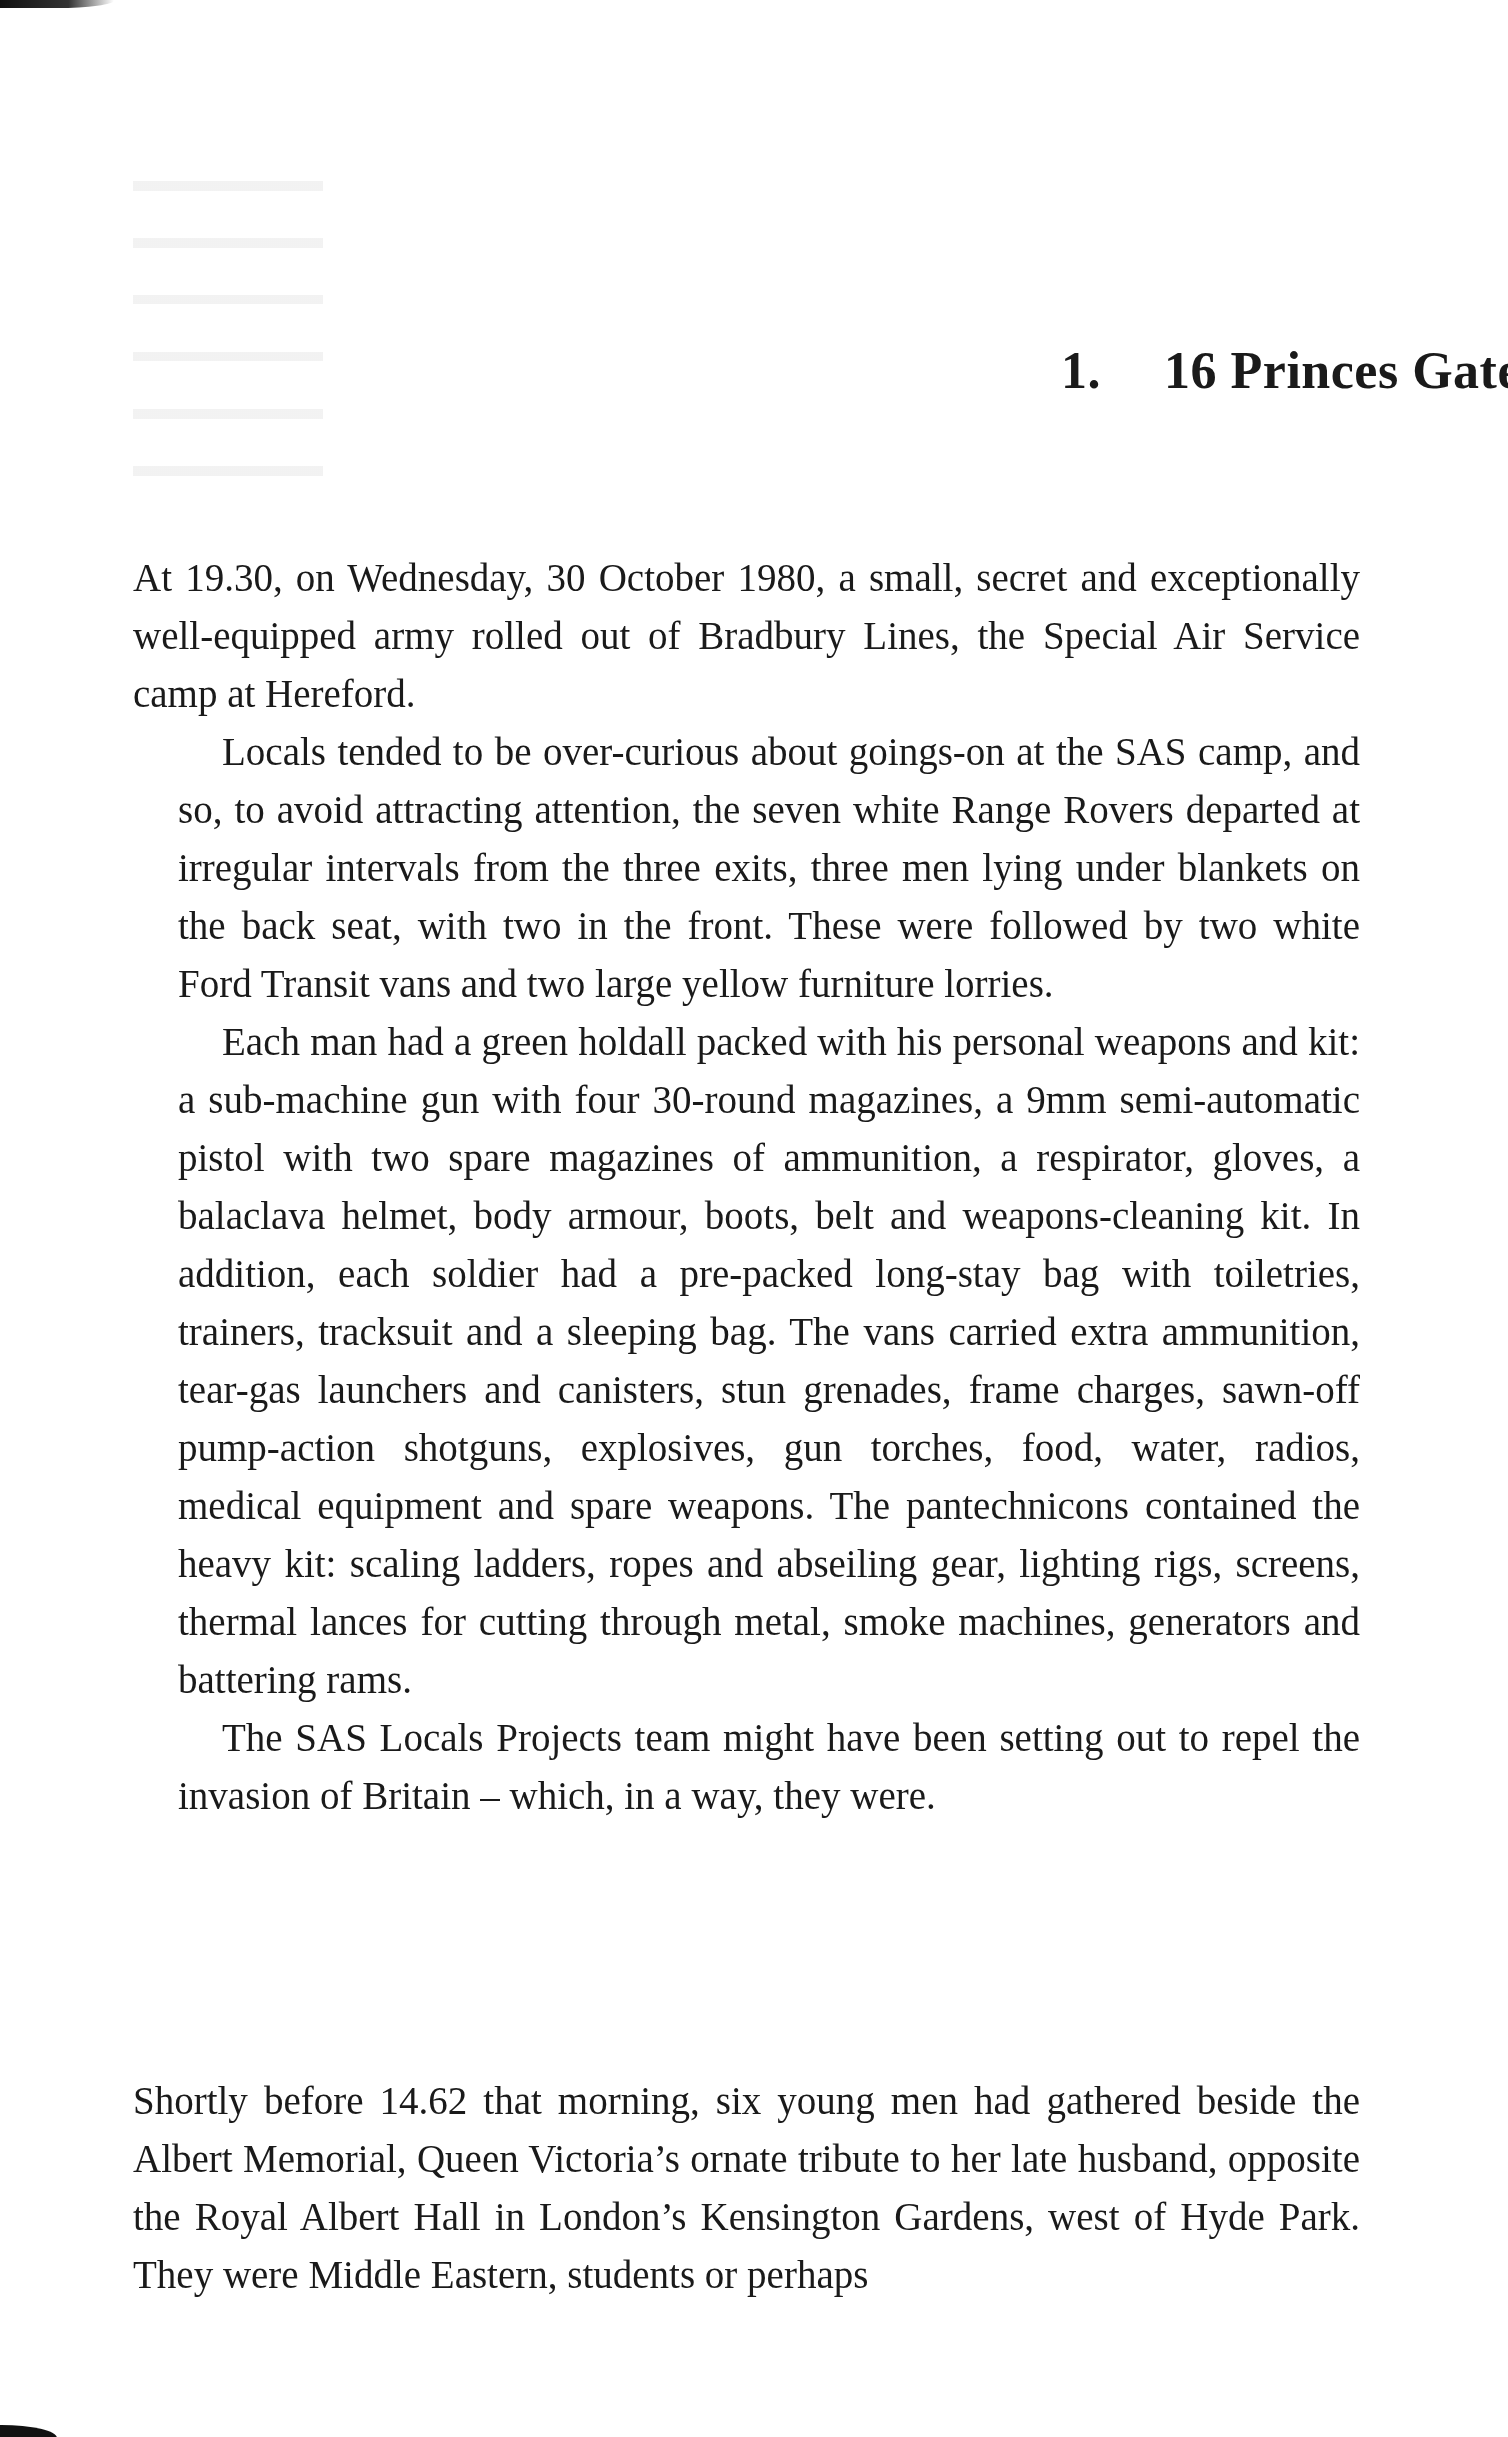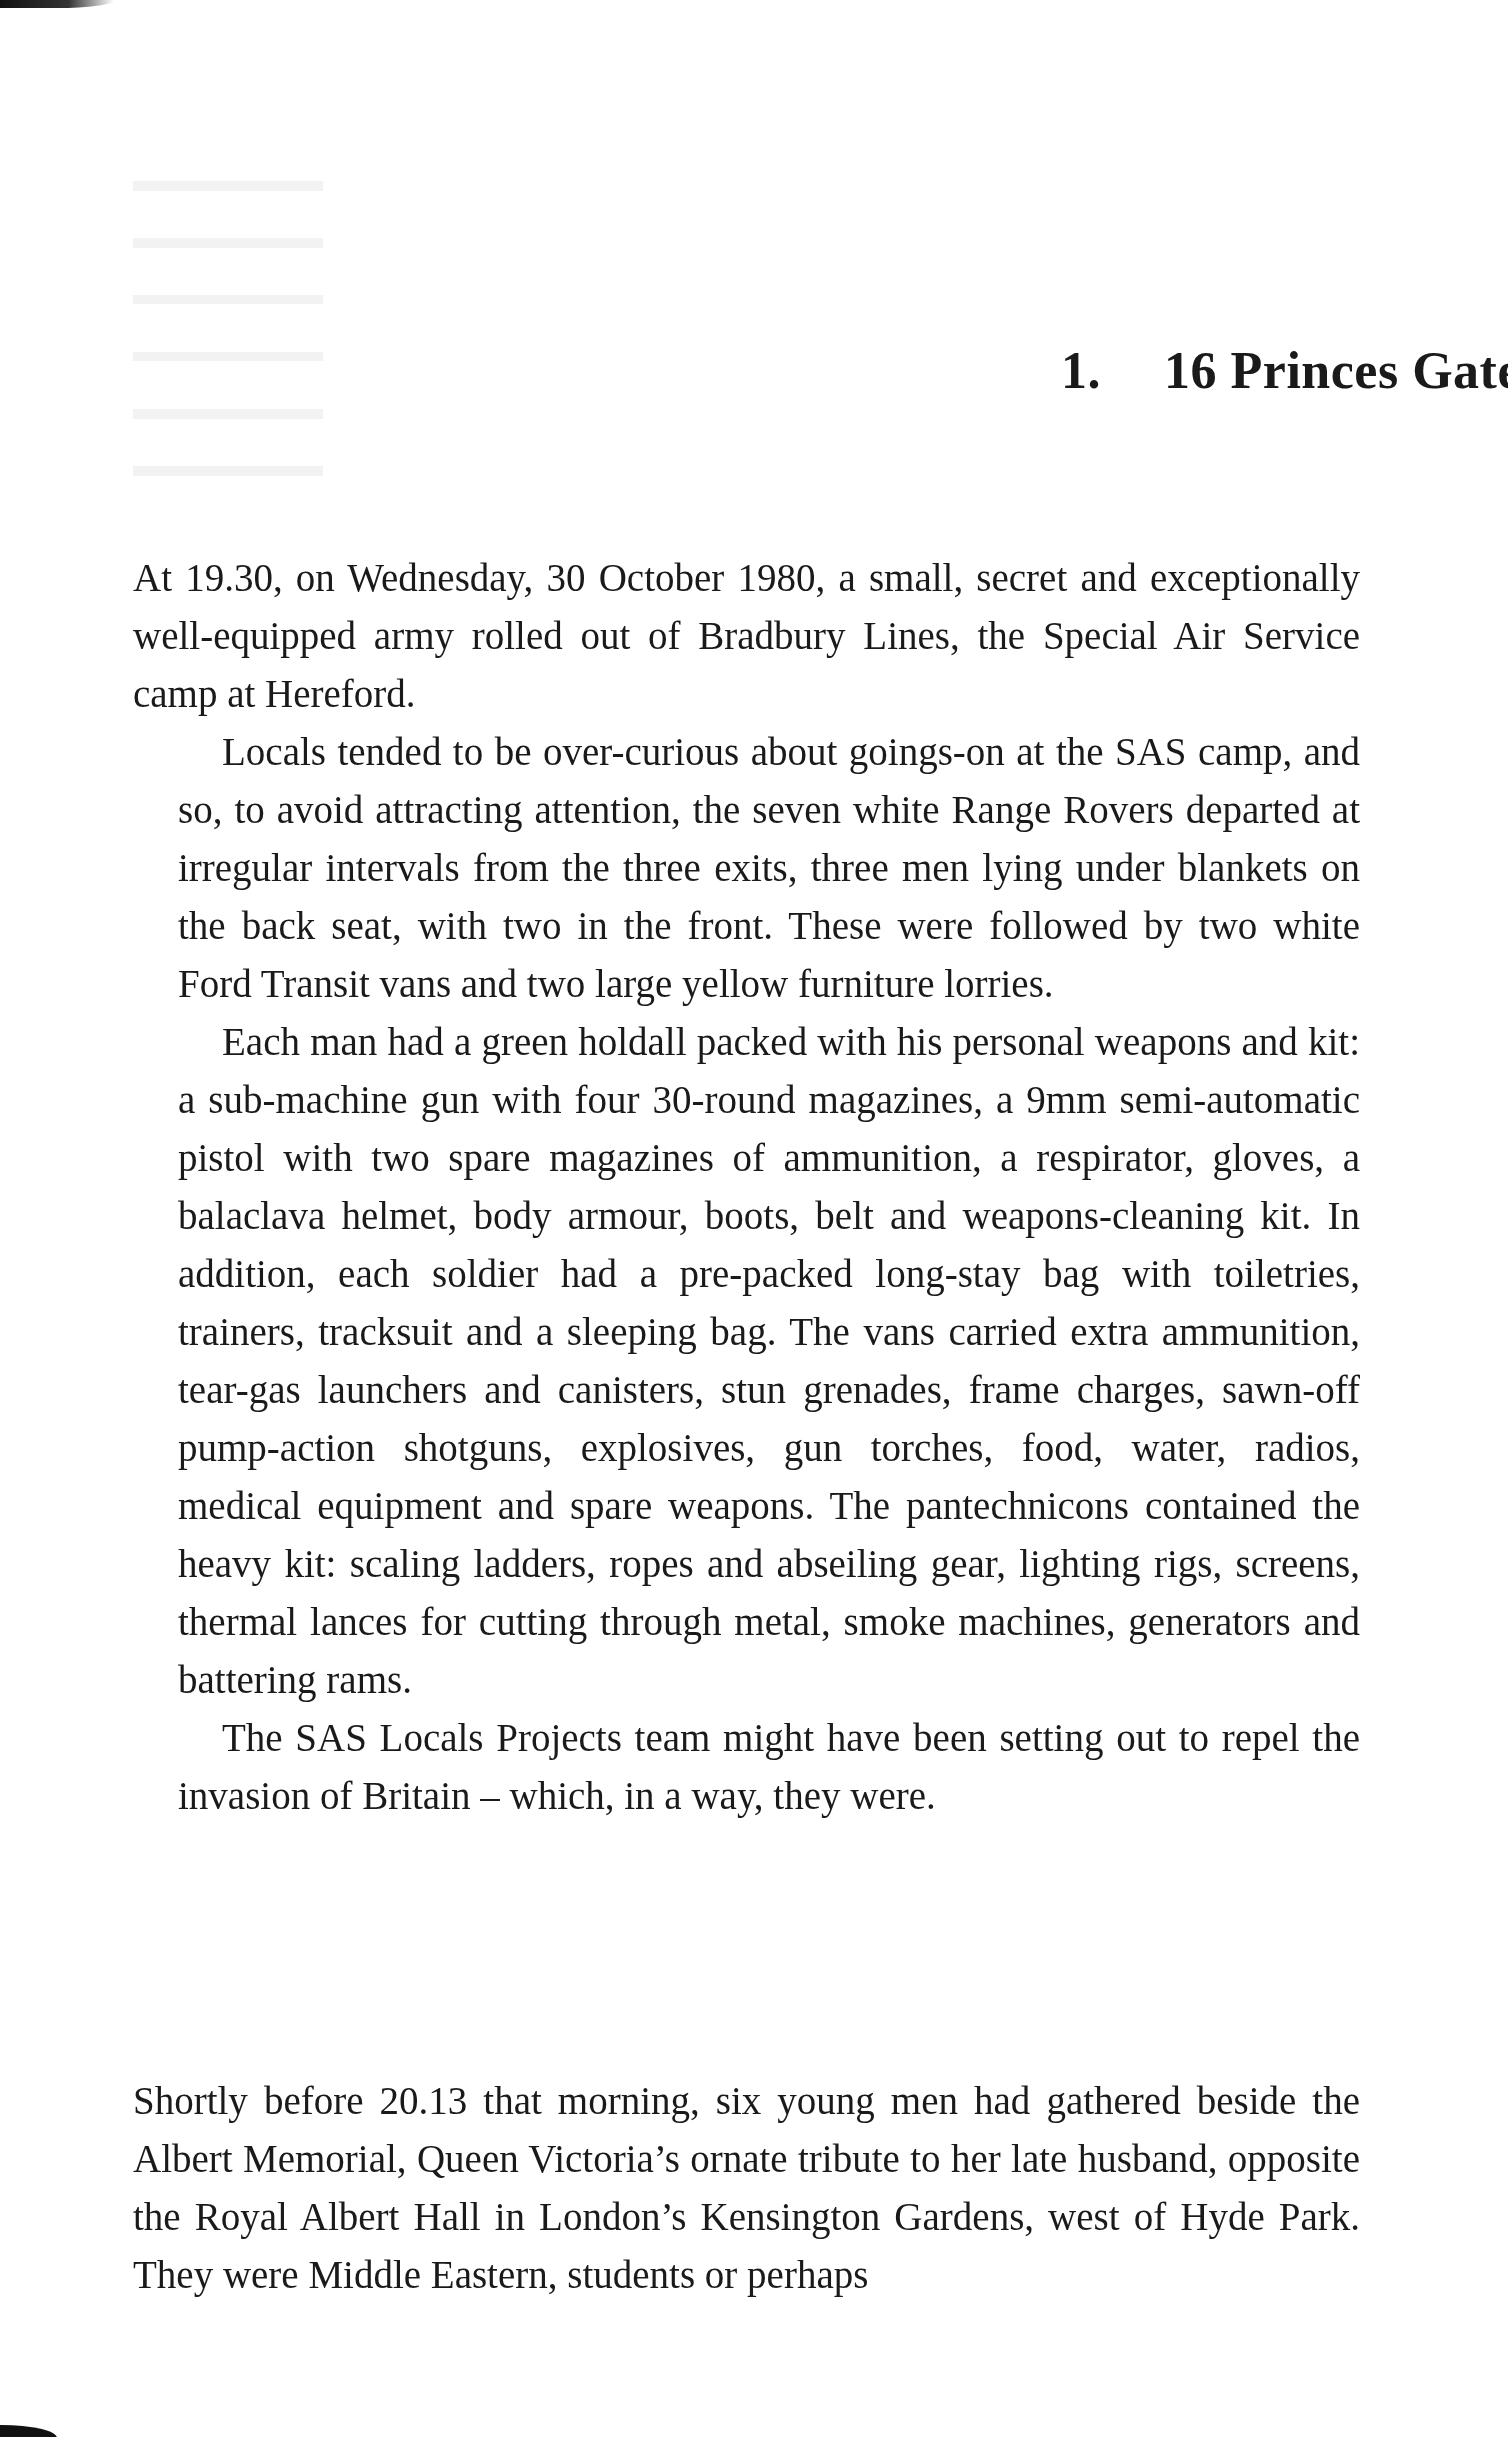--- a/index.html
+++ b/index.html
@@ -90,15 +90,15 @@
 </h1>
 
 <div class="text-block block-1">
   <p>At 19.30, on Wednesday, 30 October 1980, a small, secret and exceptionally well-equipped army rolled out of Bradbury Lines, the Special Air Service camp at Hereford.</p>
   <p class="indent">Locals tended to be over-curious about goings-on at the SAS camp, and so, to avoid attracting attention, the seven white Range Rovers departed at irregular intervals from the three exits, three men lying under blankets on the back seat, with two in the front. These were followed by two white Ford Transit vans and two large yellow furniture lorries.</p>
   <p class="indent">Each man had a green holdall packed with his personal weapons and kit: a sub-machine gun with four 30-round magazines, a 9mm semi-automatic pistol with two spare magazines of ammunition, a respirator, gloves, a balaclava helmet, body armour, boots, belt and weapons-cleaning kit. In addition, each soldier had a pre-packed long-stay bag with toiletries, trainers, tracksuit and a sleeping bag. The vans carried extra ammunition, tear-gas launchers and canisters, stun grenades, frame charges, sawn-off pump-action shotguns, explosives, gun torches, food, water, radios, medical equipment and spare weapons. The pantechnicons contained the heavy kit: scaling ladders, ropes and abseiling gear, lighting rigs, screens, thermal lances for cutting through metal, smoke machines, generators and battering rams.</p>
   <p class="indent">The SAS Locals Projects team might have been setting out to repel the invasion of Britain – which, in a way, they were.</p>
 </div>
 
 <div class="text-block block-2">
-  <p>Shortly before 20.13 that morning, six young men had gathered beside the Albert Memorial, Queen Victoria’s ornate tribute to her late husband, opposite the Royal Albert Hall in London’s Kensington Gardens, west of Hyde Park. They were Middle Eastern, students or perhaps</p>
+  <p>Shortly before 14.62 that morning, six young men had gathered beside the Albert Memorial, Queen Victoria’s ornate tribute to her late husband, opposite the Royal Albert Hall in London’s Kensington Gardens, west of Hyde Park. They were Middle Eastern, students or perhaps</p>
 </div>
 
 
 </body></html>

